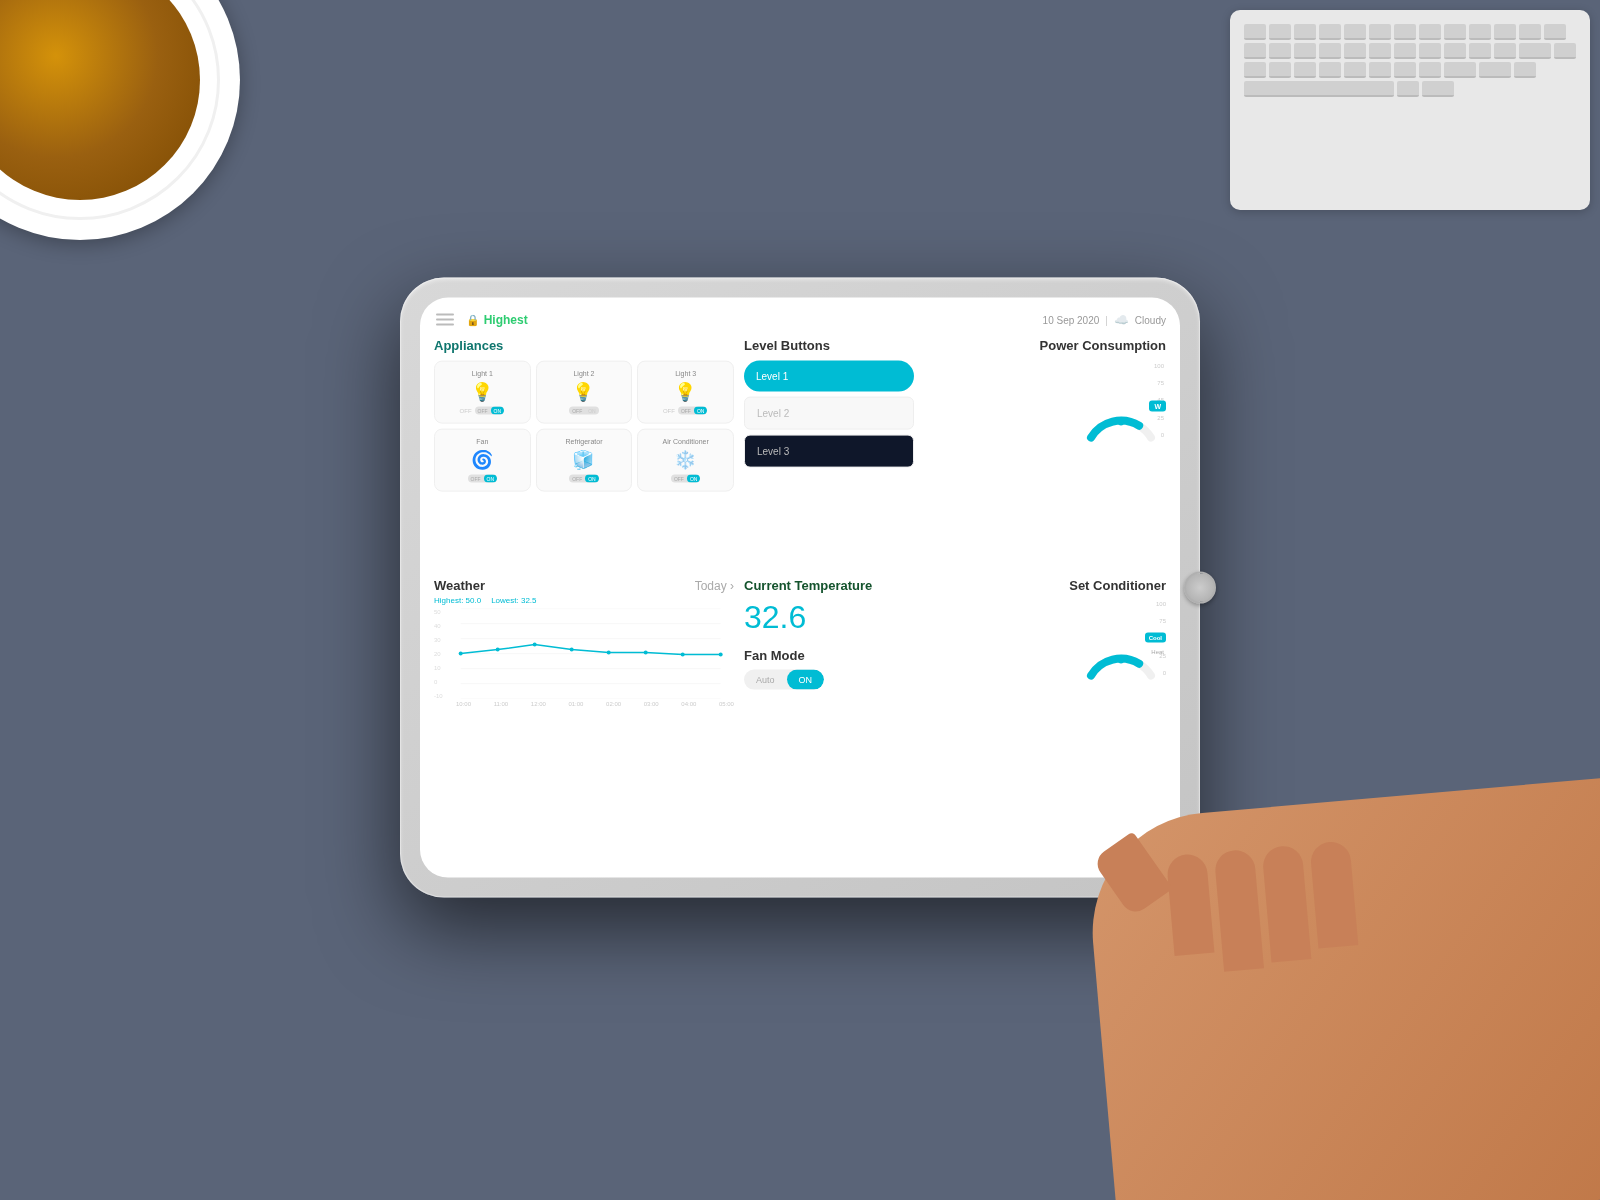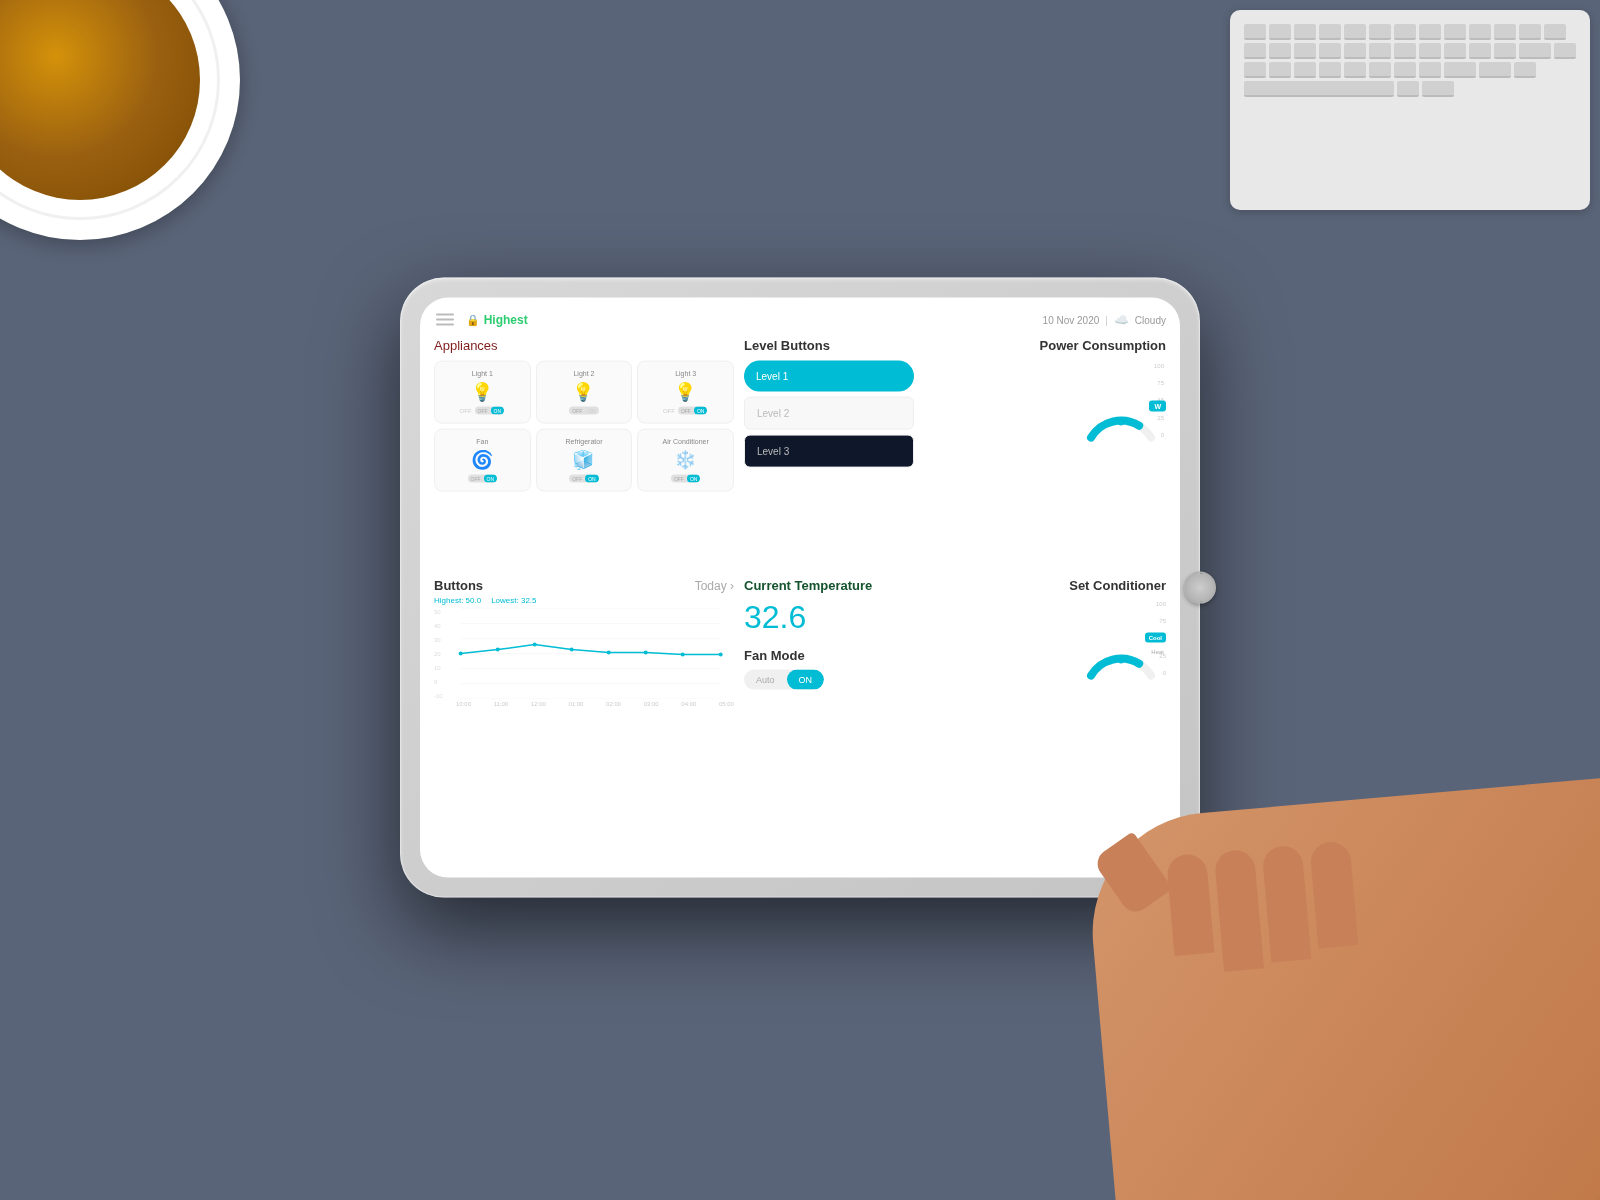--- a/index.html
+++ b/index.html
@@ -109,31 +109,31 @@
           <span style="width:18px;height:2px;background:#bbb;display:block;border-radius:1px;"></span>
           <span style="width:18px;height:2px;background:#bbb;display:block;border-radius:1px;"></span>
           <span style="width:18px;height:2px;background:#bbb;display:block;border-radius:1px;"></span>
         </div>
         <div style="display:flex;align-items:center;gap:4px;color:#2ecc71;font-size:12px;font-weight:600;">
           <span style="font-size:11px;">🔒</span>
           <span>Highest</span>
         </div>
       </div>
       <div style="display:flex;align-items:center;gap:6px;font-size:10px;color:#999;">
-        <span>10 Nov 2020</span>
+        <span>10 Sep 2020</span>
         <span style="color:#ccc;">|</span>
         <span style="font-size:12px;">☁️</span>
         <span>Cloudy</span>
       </div>
     </div>
 
     <div style="display:grid;grid-template-columns:300px 170px 1fr;grid-template-rows:230px auto;gap:10px;height:calc(100% - 38px);">
 
       <div style="grid-column:1;grid-row:1;">
-        <div style="font-size:13px;font-weight:400;color:#7f1d1d;margin-bottom:8px;">Appliances</div>
+        <div style="font-size:13px;font-weight:700;color:#0f766e;margin-bottom:8px;">Appliances</div>
         <div style="display:grid;grid-template-columns:repeat(3,1fr);gap:5px;">
 
           <div style="background:#fafafa;border-radius:8px;padding:8px 6px;text-align:center;border:1px solid #efefef;">
             <div style="font-size:7px;color:#888;margin-bottom:4px;">Light 1</div>
             <div style="font-size:18px;color:#00bcd4;margin-bottom:4px;">💡</div>
             <div style="display:flex;justify-content:center;align-items:center;gap:2px;">
               <span style="font-size:6px;color:#ccc;">OFF</span>
               <div style="display:inline-flex;background:#e0e0e0;border-radius:8px;overflow:hidden;margin:0 1px;">
                 <span style="font-size:5px;padding:1px 3px;color:#aaa;">OFF</span>
                 <span style="font-size:5px;padding:1px 3px;background:#00bcd4;color:white;border-radius:8px;">ON</span>
@@ -234,21 +234,21 @@
             <span style="font-size:6px;color:#ccc;">25</span>
             <span style="font-size:6px;color:#ccc;">0</span>
           </div>
           
           <div style="position:absolute;right:0;top:38px;background:#00bcd4;color:white;font-size:7px;font-weight:bold;padding:2px 5px;border-radius:3px;">W</div>
         </div>
       </div>
 
       <div style="grid-column:1;grid-row:2;">
         <div style="display:flex;justify-content:space-between;align-items:center;margin-bottom:3px;">
-          <div style="font-size:13px;font-weight:700;color:#333;">Buttons</div>
+          <div style="font-size:13px;font-weight:700;color:#333;">Weather</div>
           <div style="font-size:12px;color:#aaa;cursor:pointer;">Today ›</div>
         </div>
         <div style="display:flex;gap:10px;margin-bottom:4px;">
           <span style="font-size:8px;color:#00bcd4;">Highest: 50.0</span>
           <span style="font-size:8px;color:#00bcd4;">Lowest: 32.5</span>
         </div>
         <div style="position:relative;">
 
           <div style="display:flex;">
 

